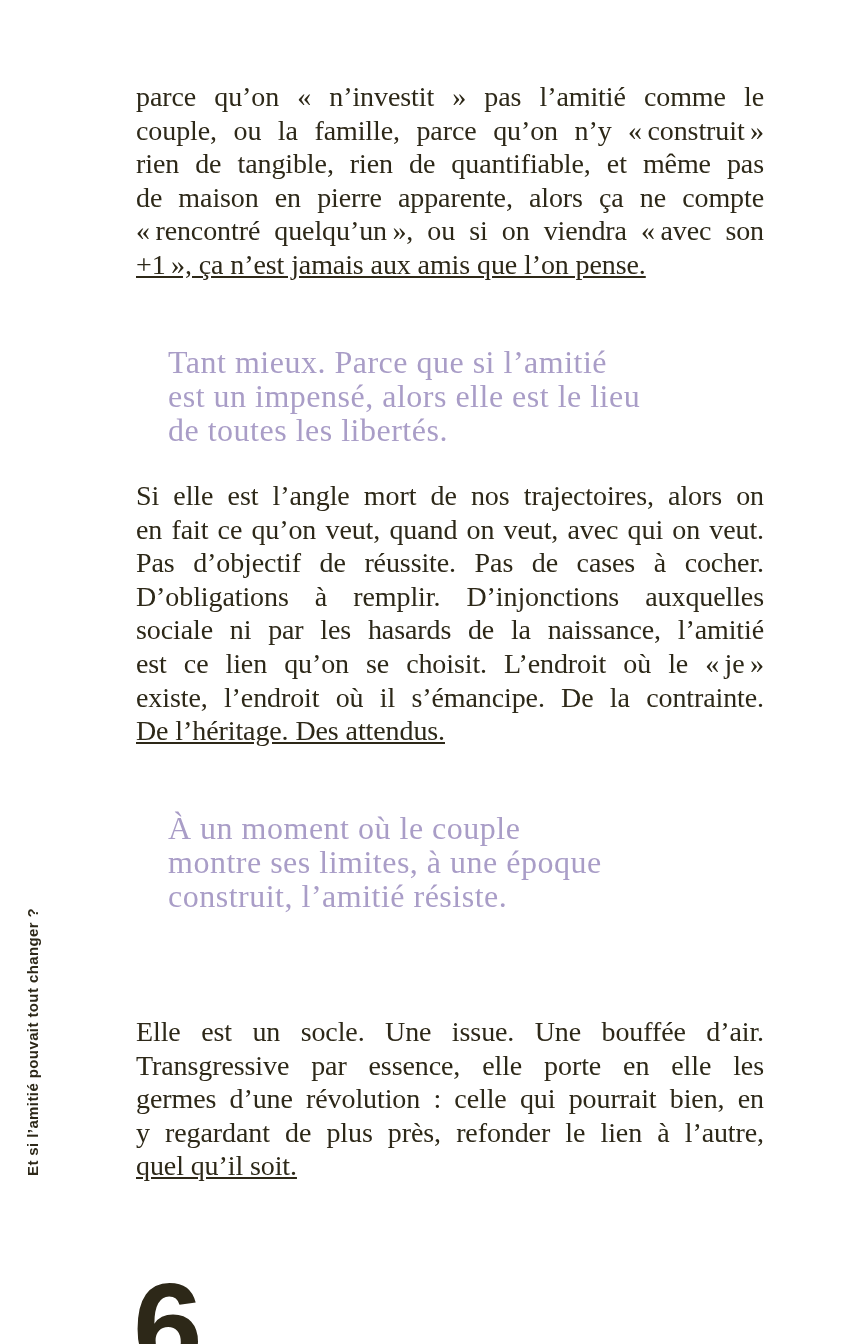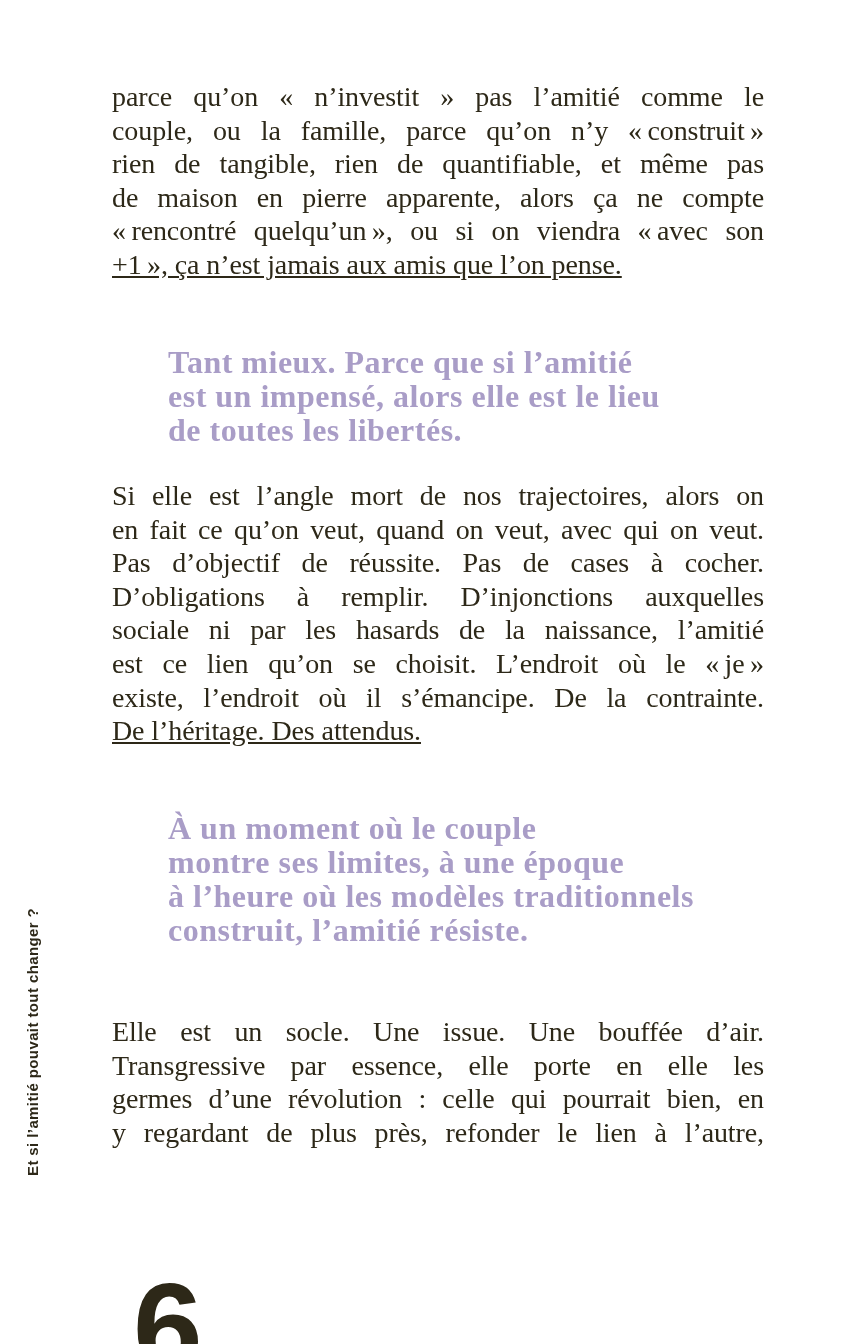--- a/index.html
+++ b/index.html
@@ -20,32 +20,33 @@
     width: 652px;
     font-size: 28px;
     letter-spacing: -0.1px;
   }
   .para .jl {
     height: 33.6px;
     line-height: 33.6px;
     text-align: justify;
     text-align-last: justify;
     white-space: nowrap;
+    margin-left: 24px;
   }
   .para .jl.last {
     text-align-last: left;
     text-decoration: underline;
   }
   
   .quote {
     position: absolute;
     left: 168px;
     width: 640px;
     font-size: 32px;
-    font-weight: 700;
+    font-weight: 400;
     letter-spacing: 0.5px;
     color: #a99dc7;
   }
   .quote .ql {
     height: 34px;
     line-height: 34px;
     white-space: nowrap;
   }
   
   .margin-question {
@@ -104,26 +105,26 @@
     <div class="jl">D’obligations à remplir. D’injonctions auxquelles</div>
     <div class="jl">sociale ni par les hasards de la naissance, l’amitié</div>
     <div class="jl">est ce lien qu’on se choisit. L’endroit où le « je »</div>
     <div class="jl">existe, l’endroit où il s’émancipe. De la contrainte.</div>
     <div class="jl last">De l’héritage. Des attendus.</div>
   </div>
 
   <div class="quote" style="top:811px">
     <div class="ql">À un moment où le couple</div>
     <div class="ql">montre ses limites, à une époque</div>
-    <div class="ql">à l’heure où les modèles traditionnels</div>
     <div class="ql">construit, l’amitié résiste.</div>
   </div>
 
   <div class="para" style="top:1015px">
     <div class="jl">Elle est un socle. Une issue. Une bouffée d’air.</div>
     <div class="jl">Transgressive par essence, elle porte en elle les</div>
     <div class="jl">germes d’une révolution : celle qui pourrait bien, en</div>
     <div class="jl">y regardant de plus près, refonder le lien à l’autre,</div>
+    <div class="jl last">quel qu’il soit.</div>
   </div>
 
   <div class="page-number">6</div>
 
 </div>
 
 </body></html>

